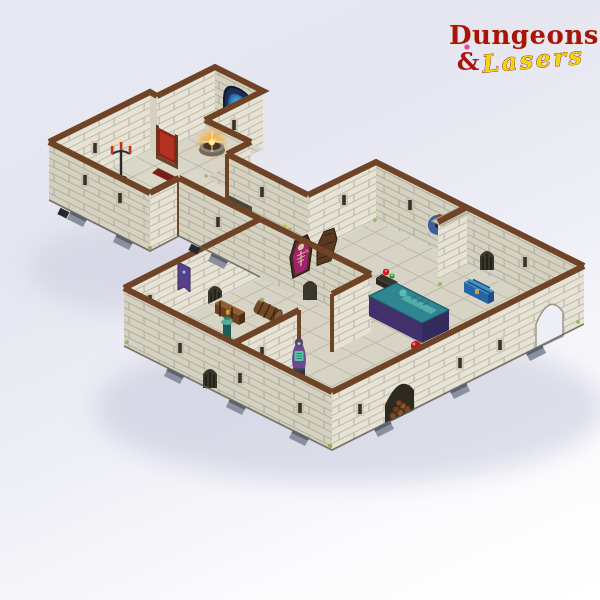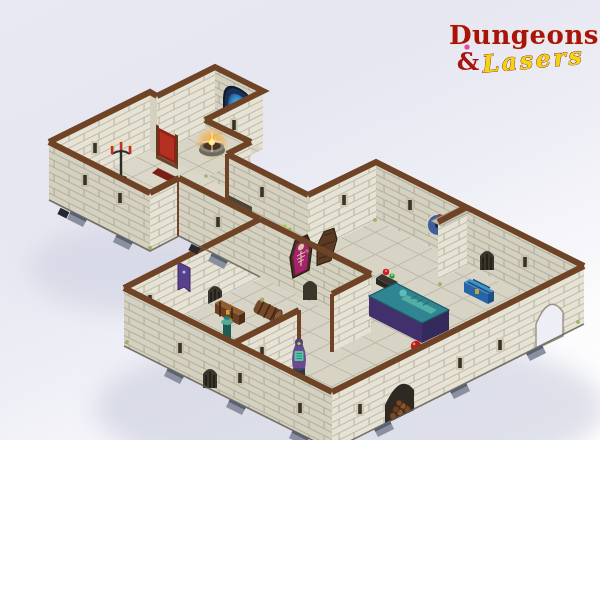--- a/index.html
+++ b/index.html
@@ -1,17 +1,17 @@
 <!DOCTYPE html>
 <html><head>
 <meta charset="utf-8">
 <style>
   html,body{margin:0;padding:0;}
   .stage{
-    position:relative;width:600px;height:440px;overflow:hidden;
+    position:relative;width:600px;height:600px;overflow:hidden;
     background:linear-gradient(155deg,#e9e9f4 0%,#e6e6f1 30%,#eeeef6 55%,#fbfbfd 80%,#ffffff 100%);
     font-family:"DejaVu Serif","Liberation Serif",serif;
   }
   svg{display:block}
 </style>
 </head>
 <body>
 
 <div class="stage">
 <svg width="600" height="600" viewBox="0 0 600 600">

